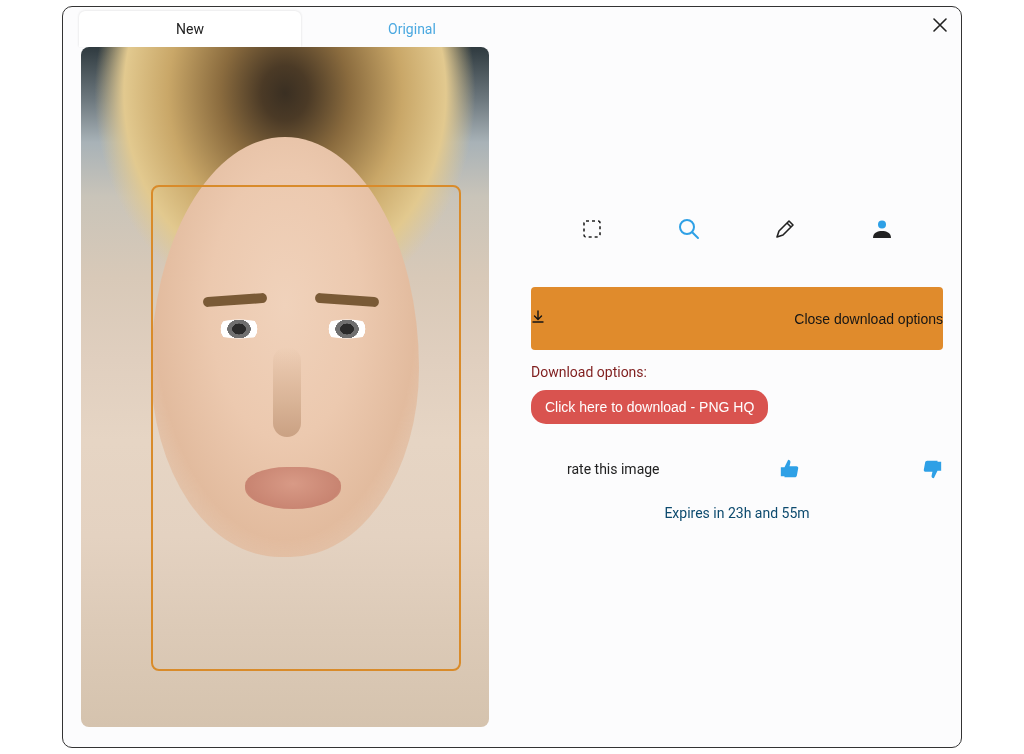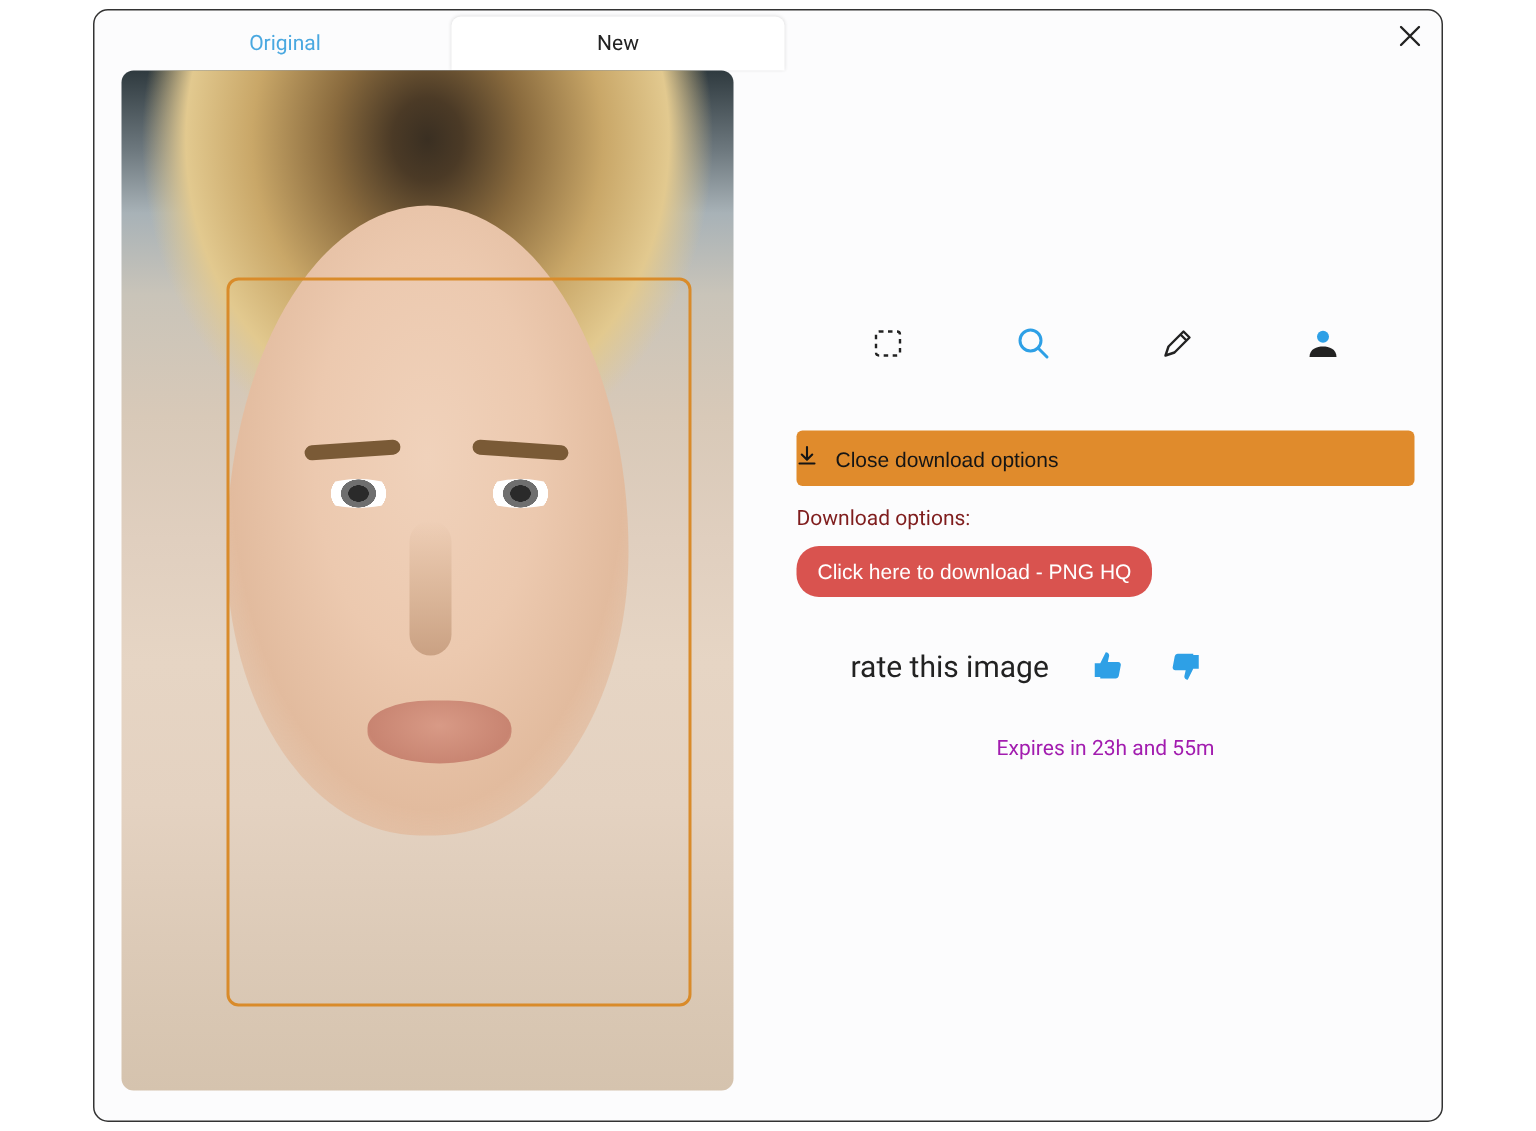--- a/index.html
+++ b/index.html
@@ -127,62 +127,62 @@
       width: 28px; height: 28px;
       display: flex; align-items: center; justify-content: center;
       cursor: pointer;
     }
     .orange-btn {
       width: 100%;
       background: #e08b2c;
       color: #151515;
       border: none;
       border-radius: 4px;
-      padding: 10px 0;
-      font-size: 14px;
-      cursor: pointer;
-      display: flex; align-items: center; justify-content: flex-start; gap: 12px;
+      padding: 23px 0;
+      font-size: 14px;
+      cursor: pointer;
+      display: flex; align-items: center; justify-content: space-between; gap: 12px;
     }
     .section-title { font-size: 14px; color: #7f1d1d; margin: 14px 0 10px 0; }
     .hint { font-size: 14px; color: #222; line-height: 1.5; margin-bottom: 16px; }
     .red-btn {
       background: #d9534f;
       color: #fff;
       border: none;
       border-radius: 15px;
       padding: 9px 14px;
       font-size: 14px;
       cursor: pointer;
     }
     .rate-row {
       display: flex; align-items: center; gap: 29px;
       margin: 34px 0 0 36px;
-      font-size: 20px; color: #222;
+      font-size: 14px; color: #222; justify-content: space-between;
     }
     .thumb { width: 22px; height: 22px; cursor: pointer; }
     .expires {
       text-align: center;
       font-size: 14px;
-      color: #a21caf;
-      margin-top: 35px;
+      color: #0c4a6e;
+      margin-top: 25px;
     }
   </style>
 </head>
 <body>
 
 <div class="modal">
   <span class="close-x">
     <svg width="14" height="14" viewBox="0 0 14 14">
         <path d="M1 1 L13 13 M13 1 L1 13" stroke="#222" stroke-width="1.6" stroke-linecap="round"></path>
       </svg>
   </span>
 
   <div class="tabs">
+    <div class="tab tab-new">New</div>
     <div class="tab tab-original">Original</div>
-    <div class="tab tab-new">New</div>
   </div>
 
   <div class="content">
     <div class="left">
       <div class="image-frame">
         <div class="hair"></div>
         <div class="face"></div>
         <div class="brow-l"></div>
         <div class="brow-r"></div>
         <div class="eye-l"></div>

